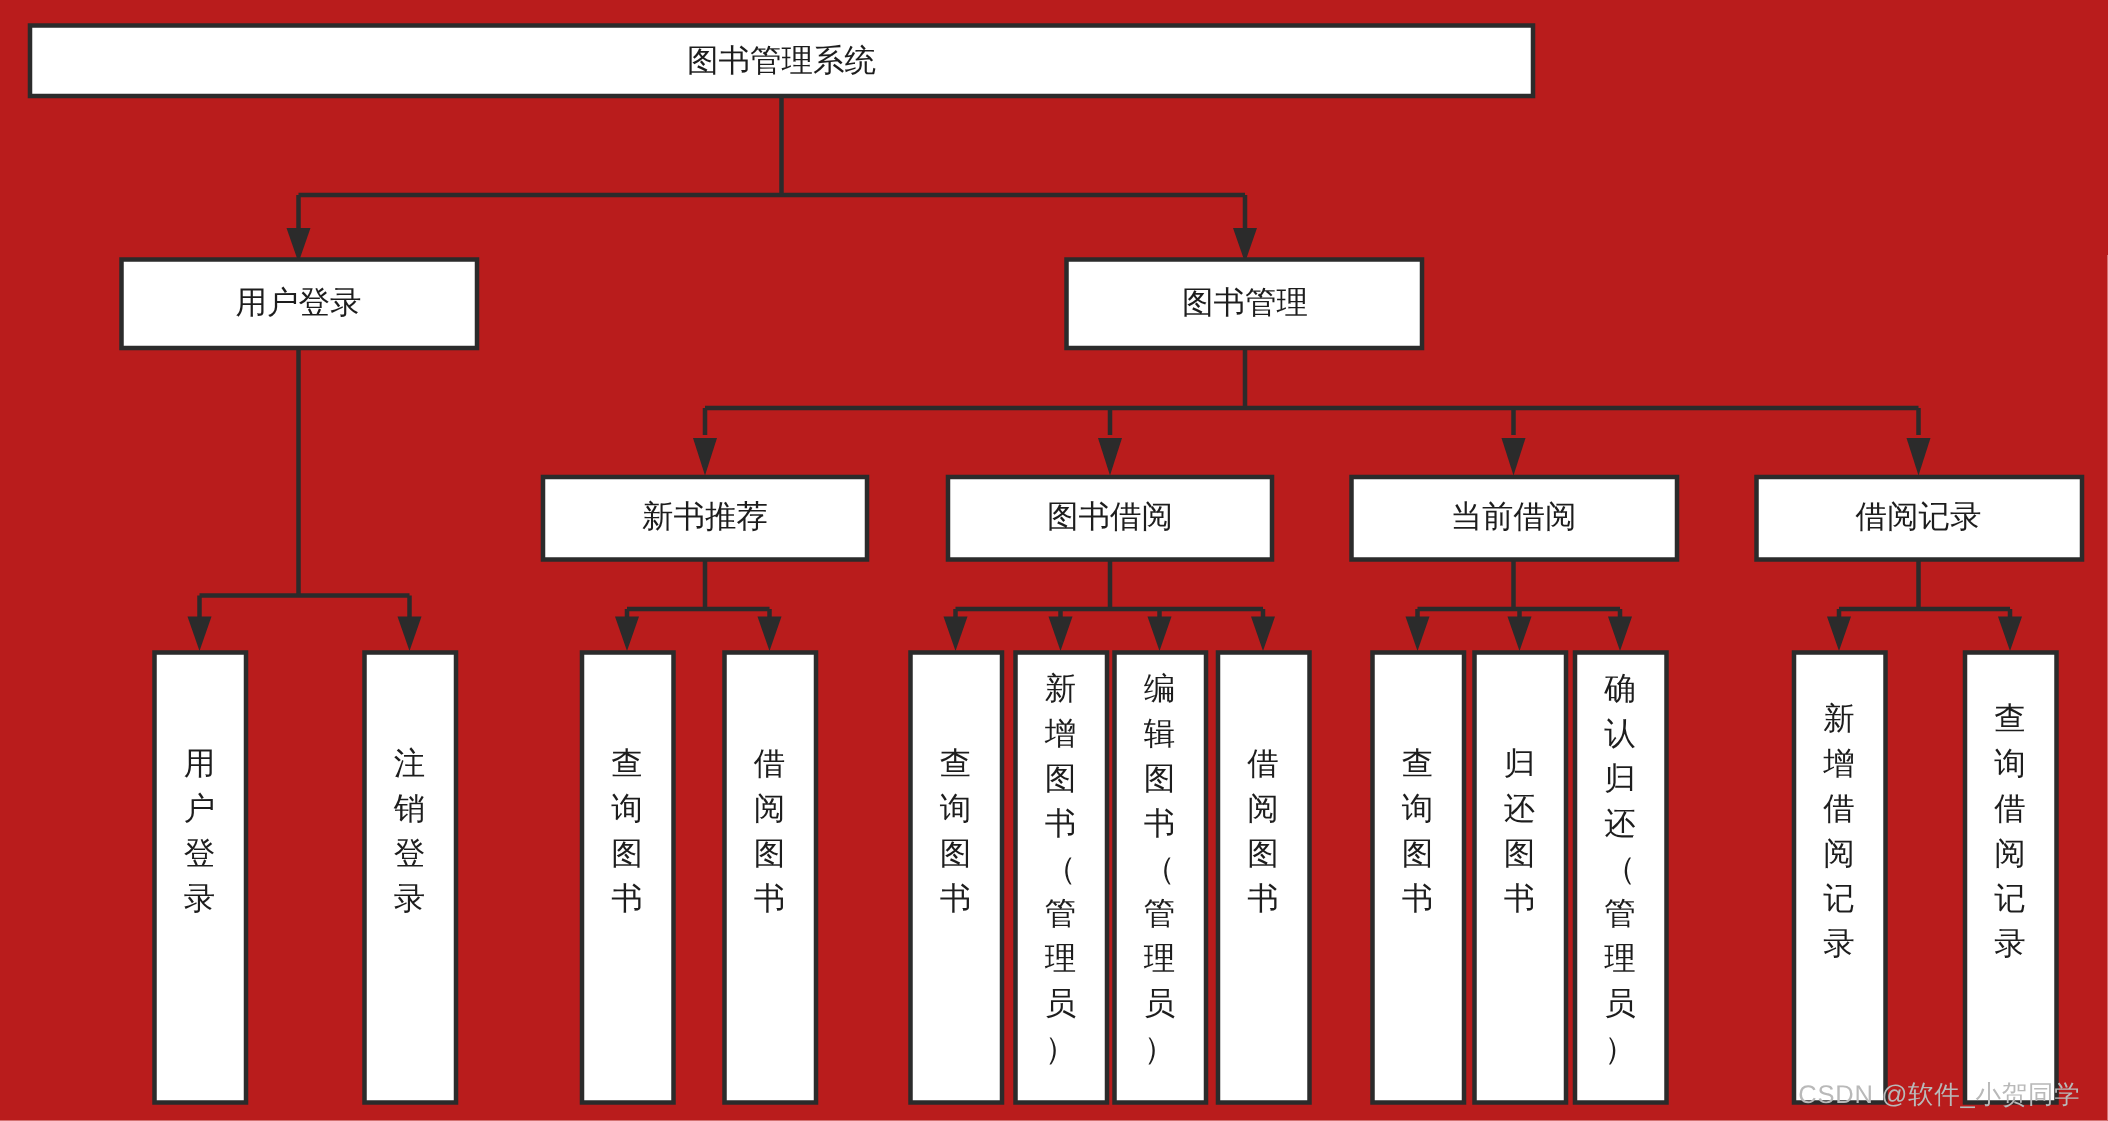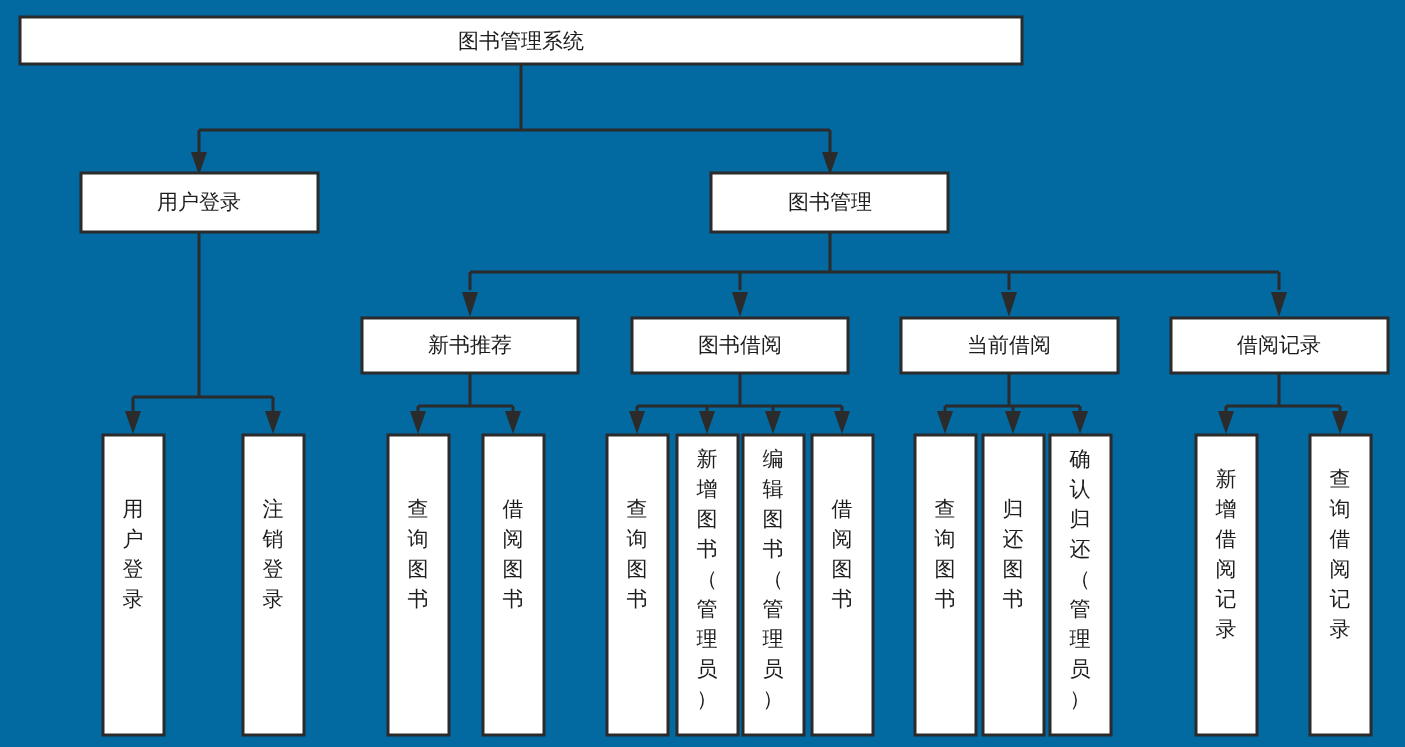--- a/index.html
+++ b/index.html
@@ -11,21 +11,21 @@
     width: 1405px;
     height: 747px;
     font-family: "Liberation Sans", "DejaVu Sans", sans-serif;
     overflow: hidden;
     position: relative;
   }
   #diagram-root {
     position: relative;
     width: 1405px;
     height: 747px;
-    background: #0369a1;
+    background: #b91c1c;
   }
   svg.diagram {
     position: absolute;
     left: 0;
     top: 0;
     width: 1405px;
     height: 747px;
   }
   .node-box {
     fill: #ffffff;
@@ -187,13 +187,14 @@
       <rect class="node-box" x="1196" y="435" width="61" height="300"></rect>
       <text class="node-label-v" x="1226" y="486"><tspan x="1226" y="486">新</tspan><tspan x="1226" y="516">增</tspan><tspan x="1226" y="546">借</tspan><tspan x="1226" y="576">阅</tspan><tspan x="1226" y="606">记</tspan><tspan x="1226" y="636">录</tspan></text>
     </g>
     <g>
       <rect class="node-box" x="1310" y="435" width="61" height="300"></rect>
       <text class="node-label-v" x="1340" y="486"><tspan x="1340" y="486">查</tspan><tspan x="1340" y="516">询</tspan><tspan x="1340" y="546">借</tspan><tspan x="1340" y="576">阅</tspan><tspan x="1340" y="606">记</tspan><tspan x="1340" y="636">录</tspan></text>
     </g>
 
   </svg>
 
+  <div class="watermark">CSDN @软件_小贺同学</div>
 </div>
 
 </body></html>

